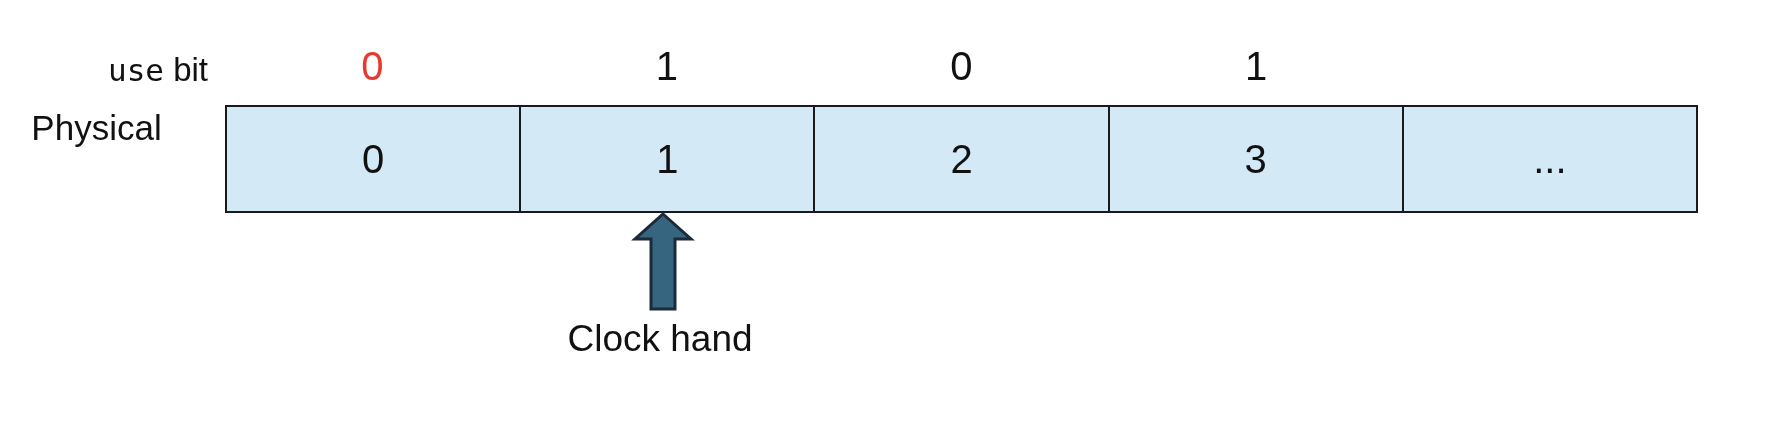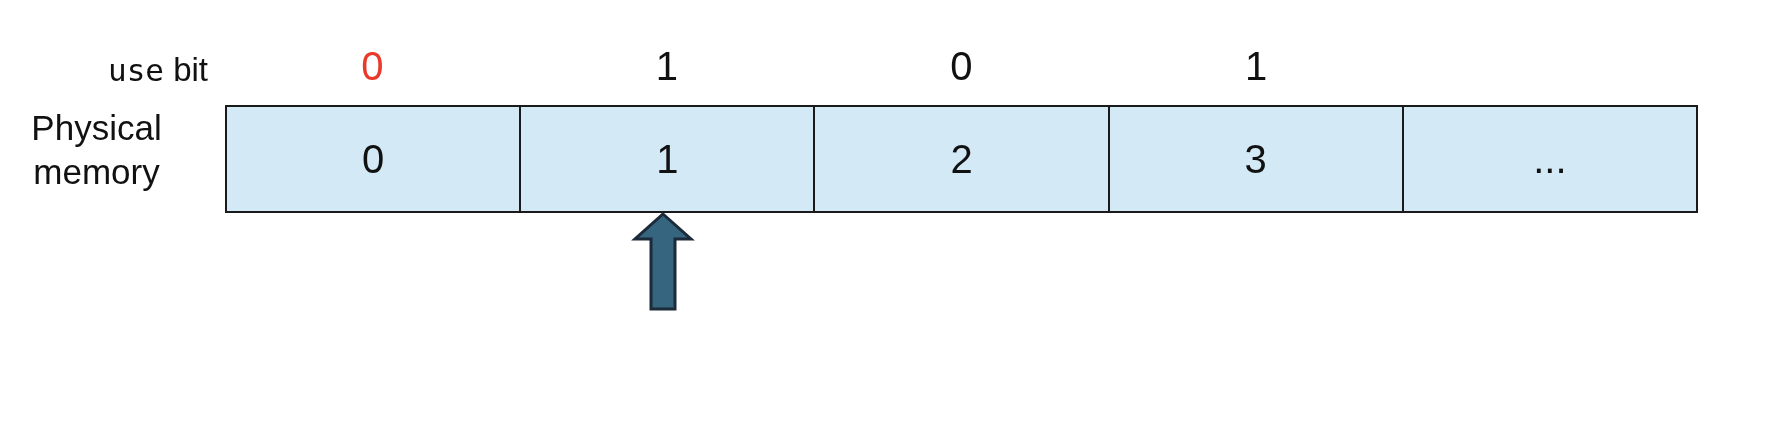--- a/index.html
+++ b/index.html
@@ -47,31 +47,31 @@
   <div class="use-bit-row">
     <div class="ub" style="color: rgb(232, 57, 43);">0</div>
     <div class="ub">1</div>
     <div class="ub">0</div>
     <div class="ub">1</div>
     <div class="ub"></div>
   </div>
 
   <div class="memory-label">
     <div>Physical</div>
-    <div>memory</div>
   </div>
 
   <div class="memory-table" style="border-color: rgb(26, 26, 26);">
     <div class="cell" style="background-color: rgb(211, 234, 246);">0</div>
     <div class="cell" style="background-color: rgb(211, 234, 246);">1</div>
     <div class="cell" style="background-color: rgb(211, 234, 246);">2</div>
     <div class="cell" style="background-color: rgb(211, 234, 246);">3</div>
     <div class="cell" style="background-color: rgb(211, 234, 246);">...</div>
   </div>
 
   <div class="arrow-wrap">
     <svg width="70" height="100" viewBox="0 0 70 100">
       <polygon points="34,2 62,27 46,27 46,97 22,97 22,27 6,27" stroke-width="3" stroke="#1c2b3a" style="fill: rgb(53, 101, 127);"></polygon>
     </svg>
   </div>
 
+  <div class="clock-hand">Clock hand</div>
 
 </div>
 
 </body></html>

